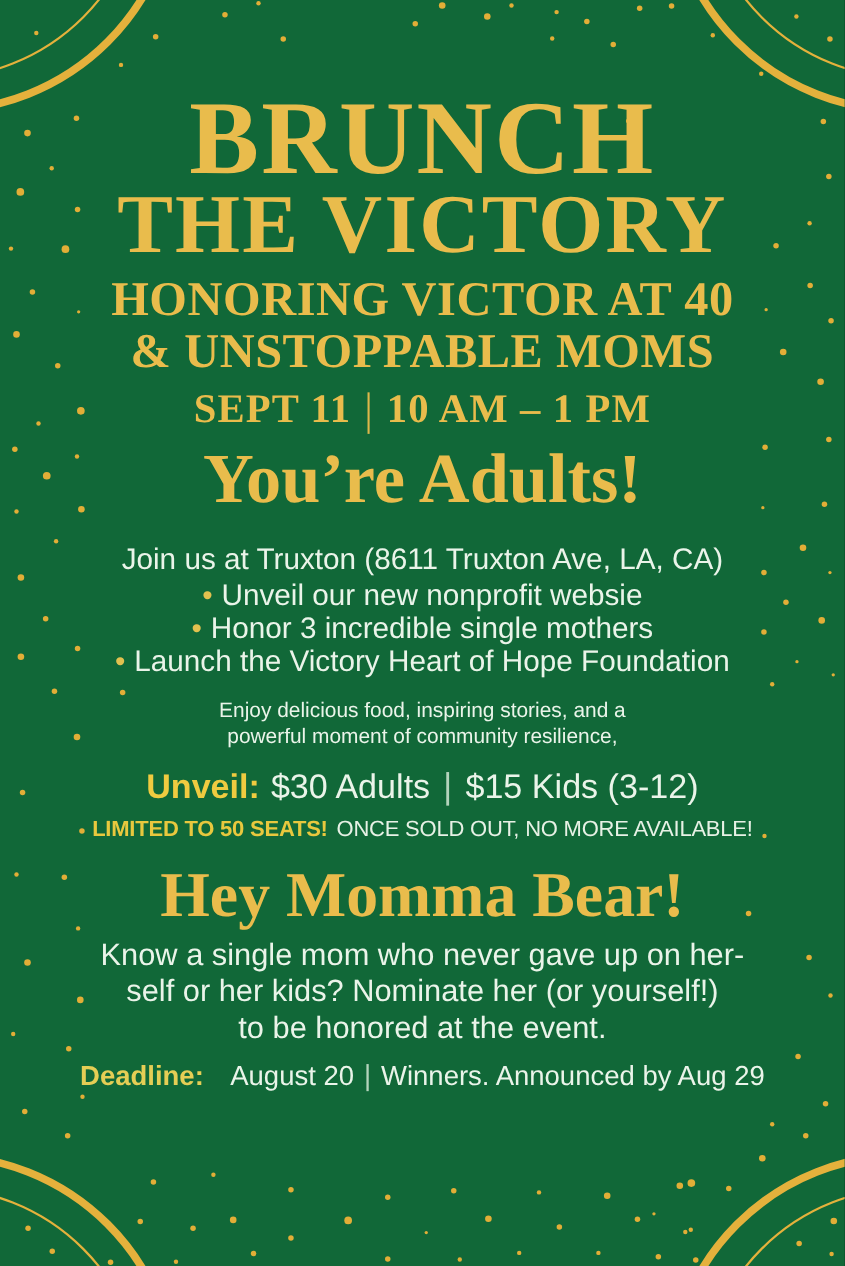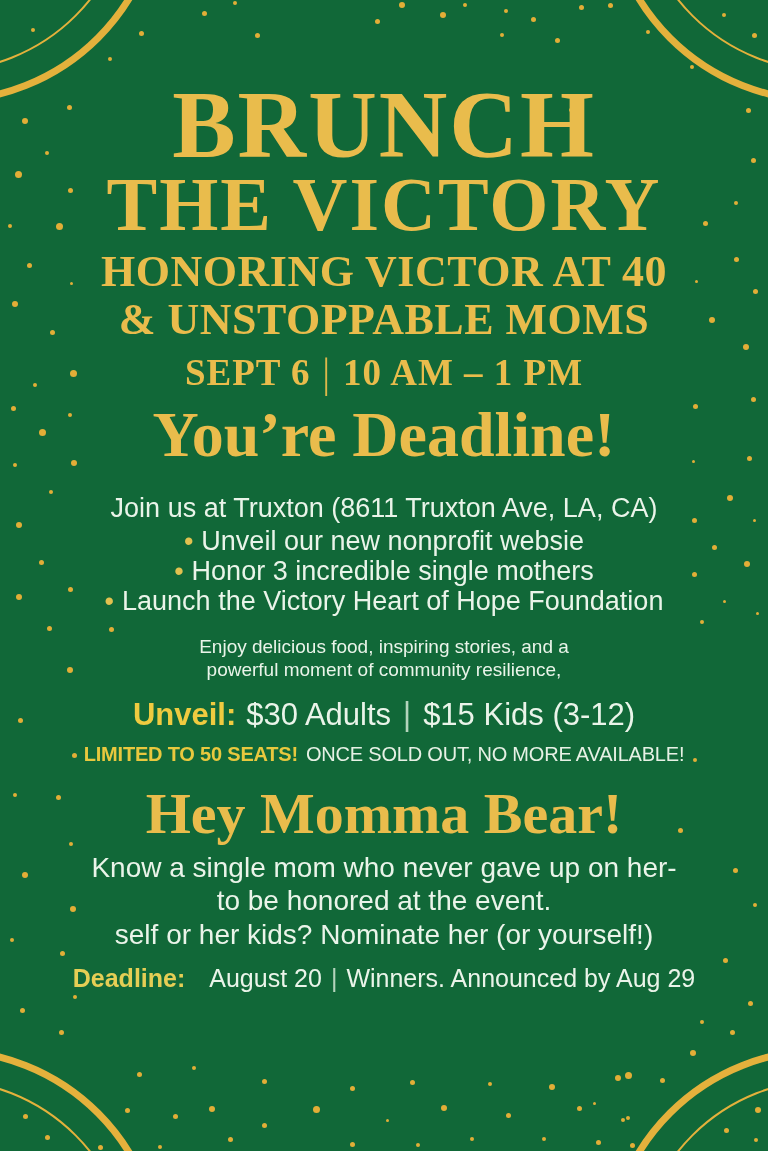--- a/index.html
+++ b/index.html
@@ -198,24 +198,24 @@
 
     <div class="gold-serif title-2">BRUNCH</div>
     <div class="gold-serif title-1">THE VICTORY</div>
 
     <div class="gold-serif subtitle">
       <div>HONORING VICTOR AT 40</div>
       <div>&amp; UNSTOPPABLE MOMS</div>
     </div>
 
     <div class="gold-serif schedule">
-      <span>SEPT 6</span><span class="pipe-gold">|</span><span>10 AM – 1 PM</span>
-    </div>
-
-    <div class="gold-serif invited">You’re Deadline!</div>
+      <span>SEPT 11</span><span class="pipe-gold">|</span><span>10 AM – 1 PM</span>
+    </div>
+
+    <div class="gold-serif invited">You’re Adults!</div>
 
     <div class="white-text intro">
       <div>Join us at Truxton (8611 Truxton Ave, LA, CA)</div>
     </div>
 
     <div class="bullets">
       <div><span class="bullet-char">•</span><span>Unveil our new nonprofit websie</span></div>
       <div><span class="bullet-char">•</span><span>Honor 3 incredible single mothers</span></div>
       <div><span class="bullet-char">•</span><span>Launch the Victory Heart of Hope Foundation</span></div>
     </div>
@@ -230,22 +230,22 @@
     </div>
 
     <div class="limited">
       <span class="limited-highlight">LIMITED TO 50 SEATS!</span><span>ONCE SOLD OUT, NO MORE AVAILABLE!</span>
     </div>
 
     <div class="gold-serif momma">Hey Momma Bear!</div>
 
     <div class="white-text nominate">
       <div>Know a single mom who never gave up on her-</div>
+      <div>self or her kids? Nominate her (or yourself!)</div>
       <div>to be honored at the event.</div>
-      <div>self or her kids? Nominate her (or yourself!)</div>
     </div>
 
     <div class="deadline">
       <span class="deadline-label">Deadline:</span><span>August 20</span><span class="pipe-white">|</span><span>Winners. Announced by Aug 29</span>
     </div>
 
   </div>
 </div>
 
 </body></html>

